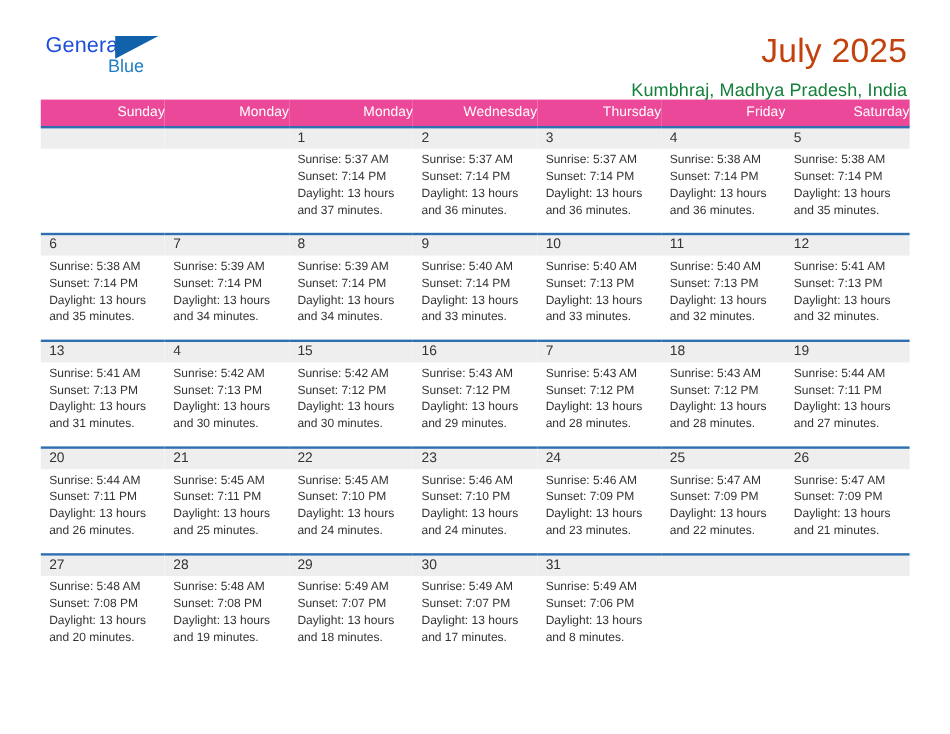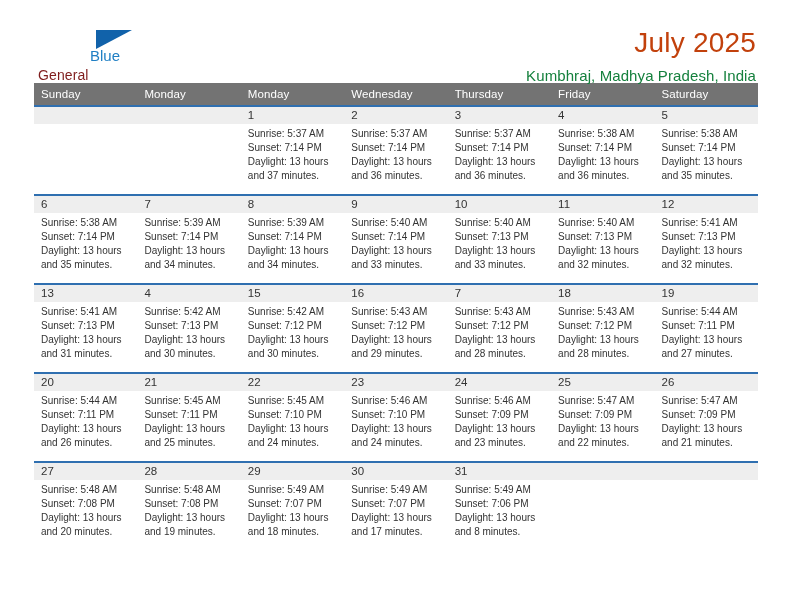--- a/index.html
+++ b/index.html
@@ -35,25 +35,24 @@
 
   .brand {
     position: relative;
     width: 120px;
     height: 48px;
   }
   .brand-general {
     position: absolute;
     left: 4px;
     top: 0px;
-    font-size: 14px;
+    font-size: 18px;
     letter-spacing: 0.1px;
-    color: #7f1d1d;
+    color: #1d4ed8;
     line-height: 1;
-    margin-top: 40px;
   }
   .brand-blue {
     position: absolute;
     left: 56px;
     top: 20px;
     font-size: 15px;
     color: #1f7fc4;
     line-height: 1;
   }
   .brand-triangle {
@@ -87,25 +86,25 @@
 
   
   .calendar {
     margin-top: 11px;
     width: 724px;
     border-collapse: collapse;
     table-layout: fixed;
   }
 
   .calendar th {
-    background: #737373;
+    background: #ec4899;
     color: #ffffff;
     font-weight: normal;
     font-size: 11.5px;
-    text-align: left;
+    text-align: right;
     padding: 5px 0 5px 7px;
     height: 19px;
     box-sizing: border-box;
     letter-spacing: 0.1px;
   }
 
   .calendar td {
     vertical-align: top;
     padding: 0;
     border-top: 2px solid #2f6fb0;

